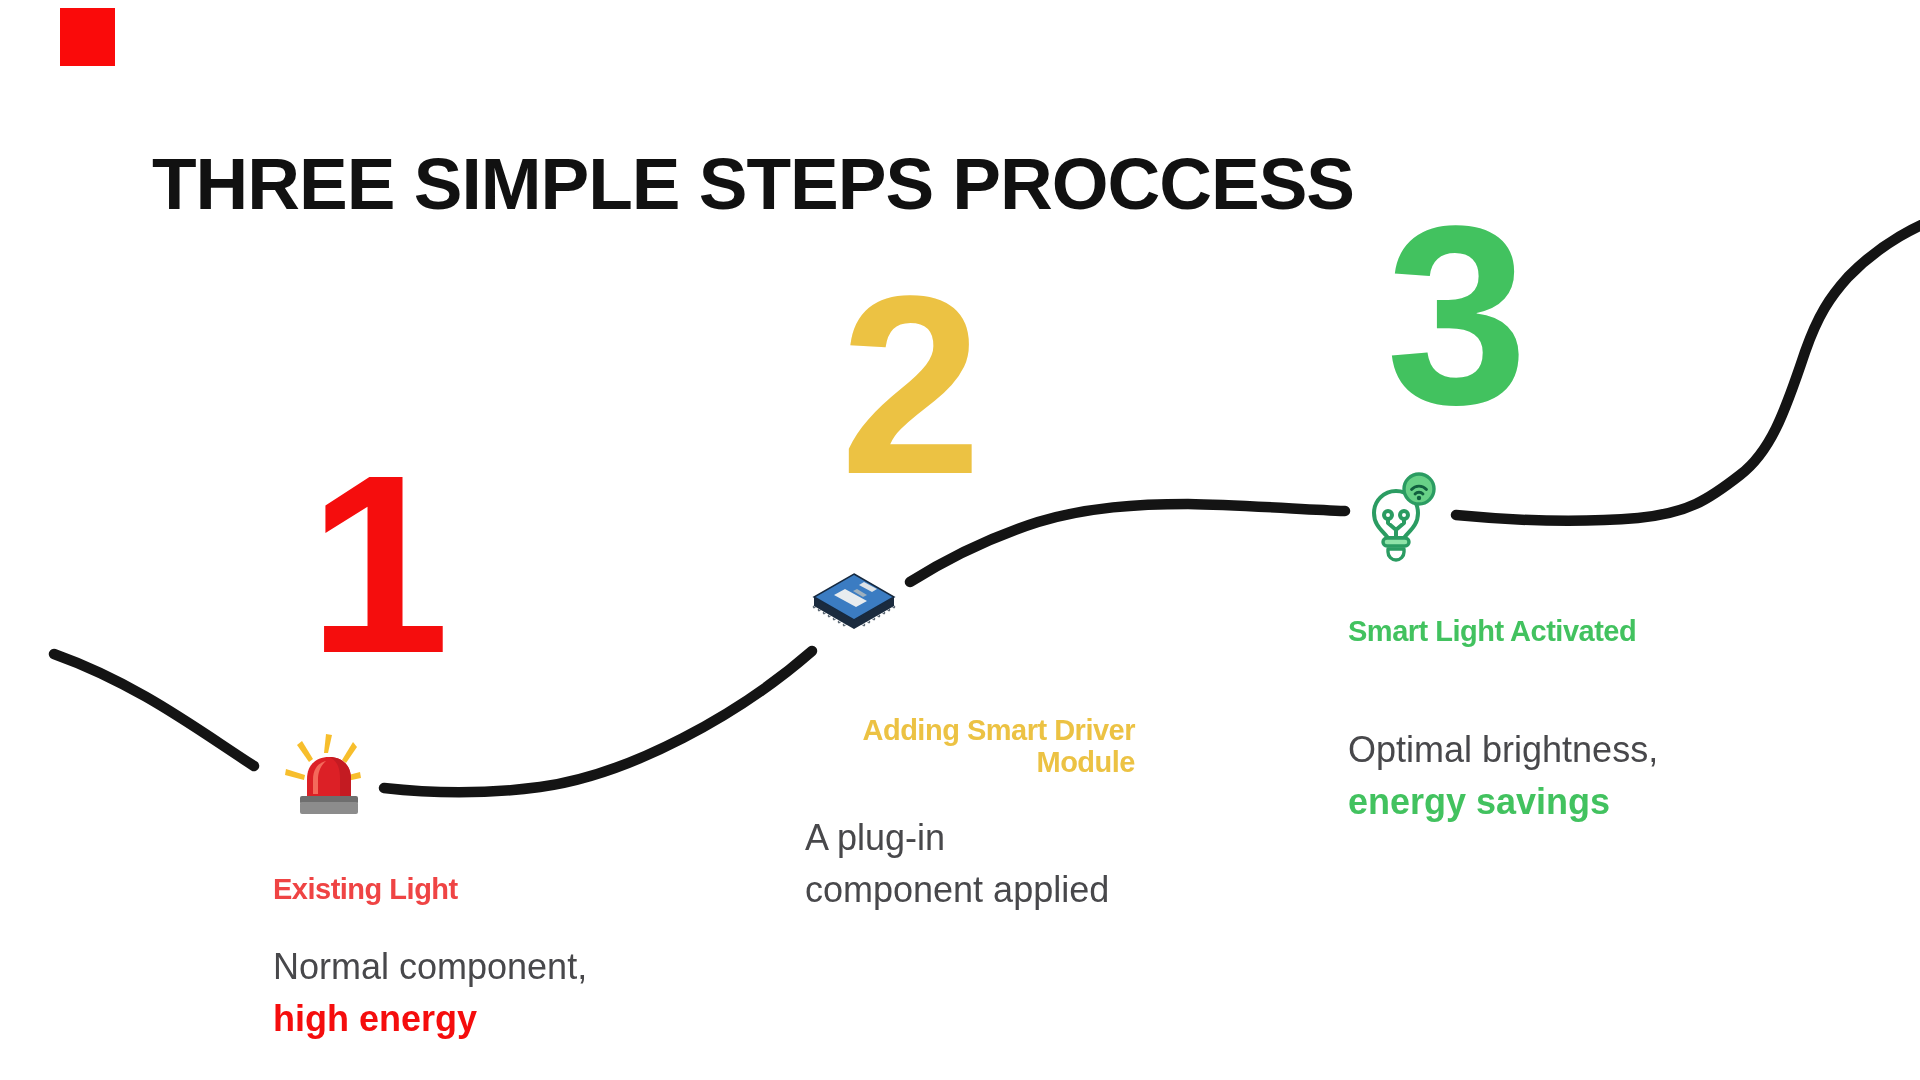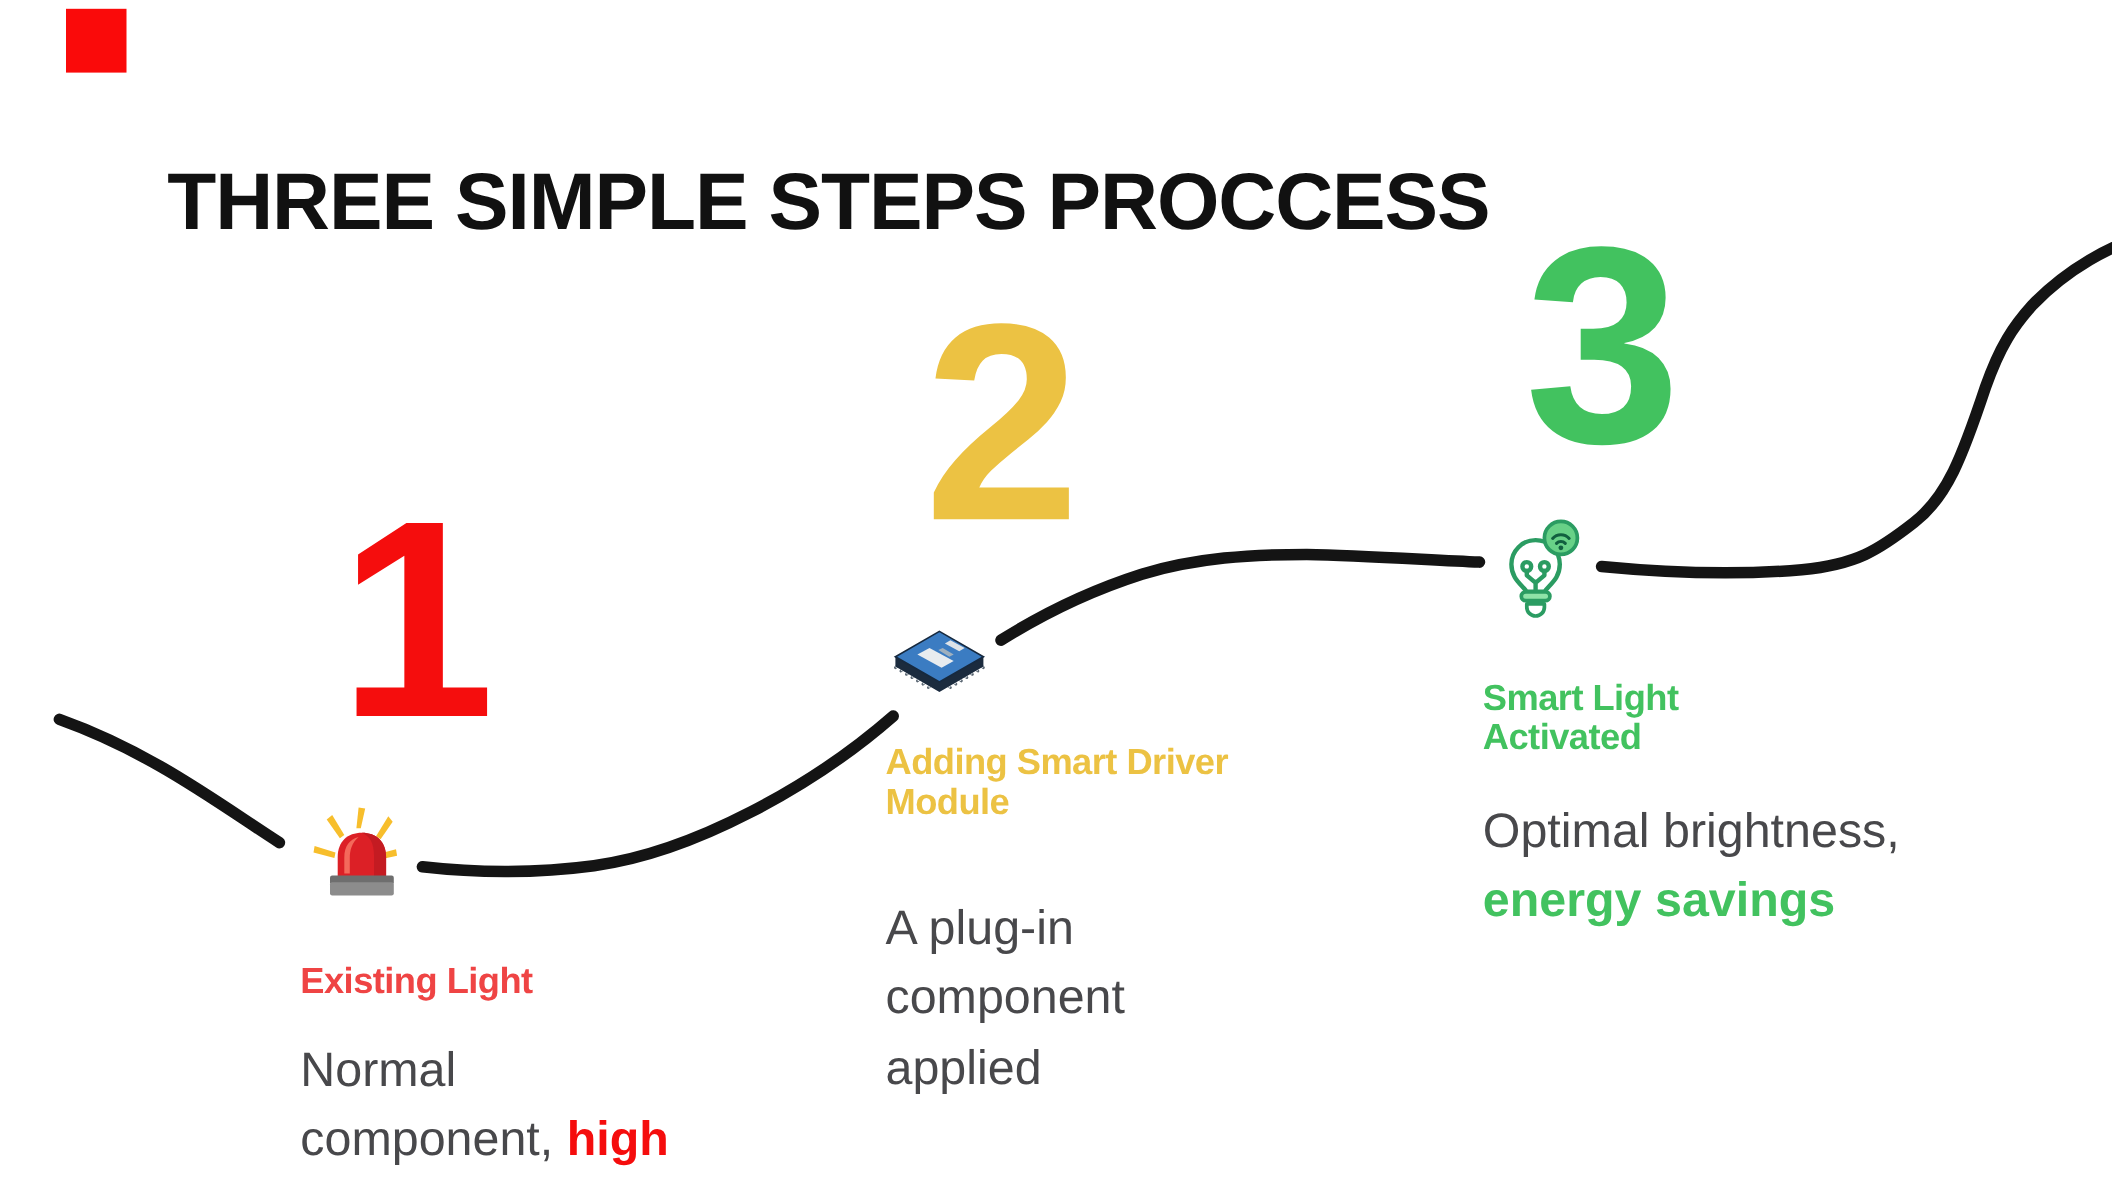--- a/index.html
+++ b/index.html
@@ -15,27 +15,27 @@
     color:#111111;letter-spacing:-1px;white-space:nowrap;
   }
   .big-number{
     width:160px;text-align:center;font-size:255px;line-height:1;font-weight:700;
     letter-spacing:-2px;
   }
   #num-1{left:250px;top:436px;}
   #num-2{left:782px;top:257px;}
   #num-3{left:1328px;top:187px;}
   .step-heading{
-    margin:0;font-size:33px;line-height:1.1;font-weight:700;letter-spacing:-0.5px;
+    margin:0;font-size:29px;line-height:1.1;font-weight:700;letter-spacing:-0.5px;
   }
   #head-1{left:225px;top:874px;width:420px;}
-  #head-2{left:757px;top:675px;width:330px;}
+  #head-2{left:757px;top:715px;width:330px;text-align:right;}
   #head-3{left:1300px;top:616px;width:290px;}
   .step-desc{
-    margin:0;font-size:44px;line-height:1.44;font-weight:400;color:#48484B;
+    margin:0;font-size:36px;line-height:1.44;font-weight:400;color:#48484B;
   }
   #desc-1{left:225px;top:941px;width:370px;}
   #desc-2{left:757px;top:812px;width:310px;}
   #desc-3{left:1300px;top:724px;width:400px;}
   .step-desc .em{font-weight:700;}
   #curve-svg{left:0;top:0;}
   .icon{position:absolute;}
   #siren-icon{left:234px;top:726px;}
   #chip-icon{left:758px;top:568px;}
   #bulb-icon{left:1314px;top:470px;}

